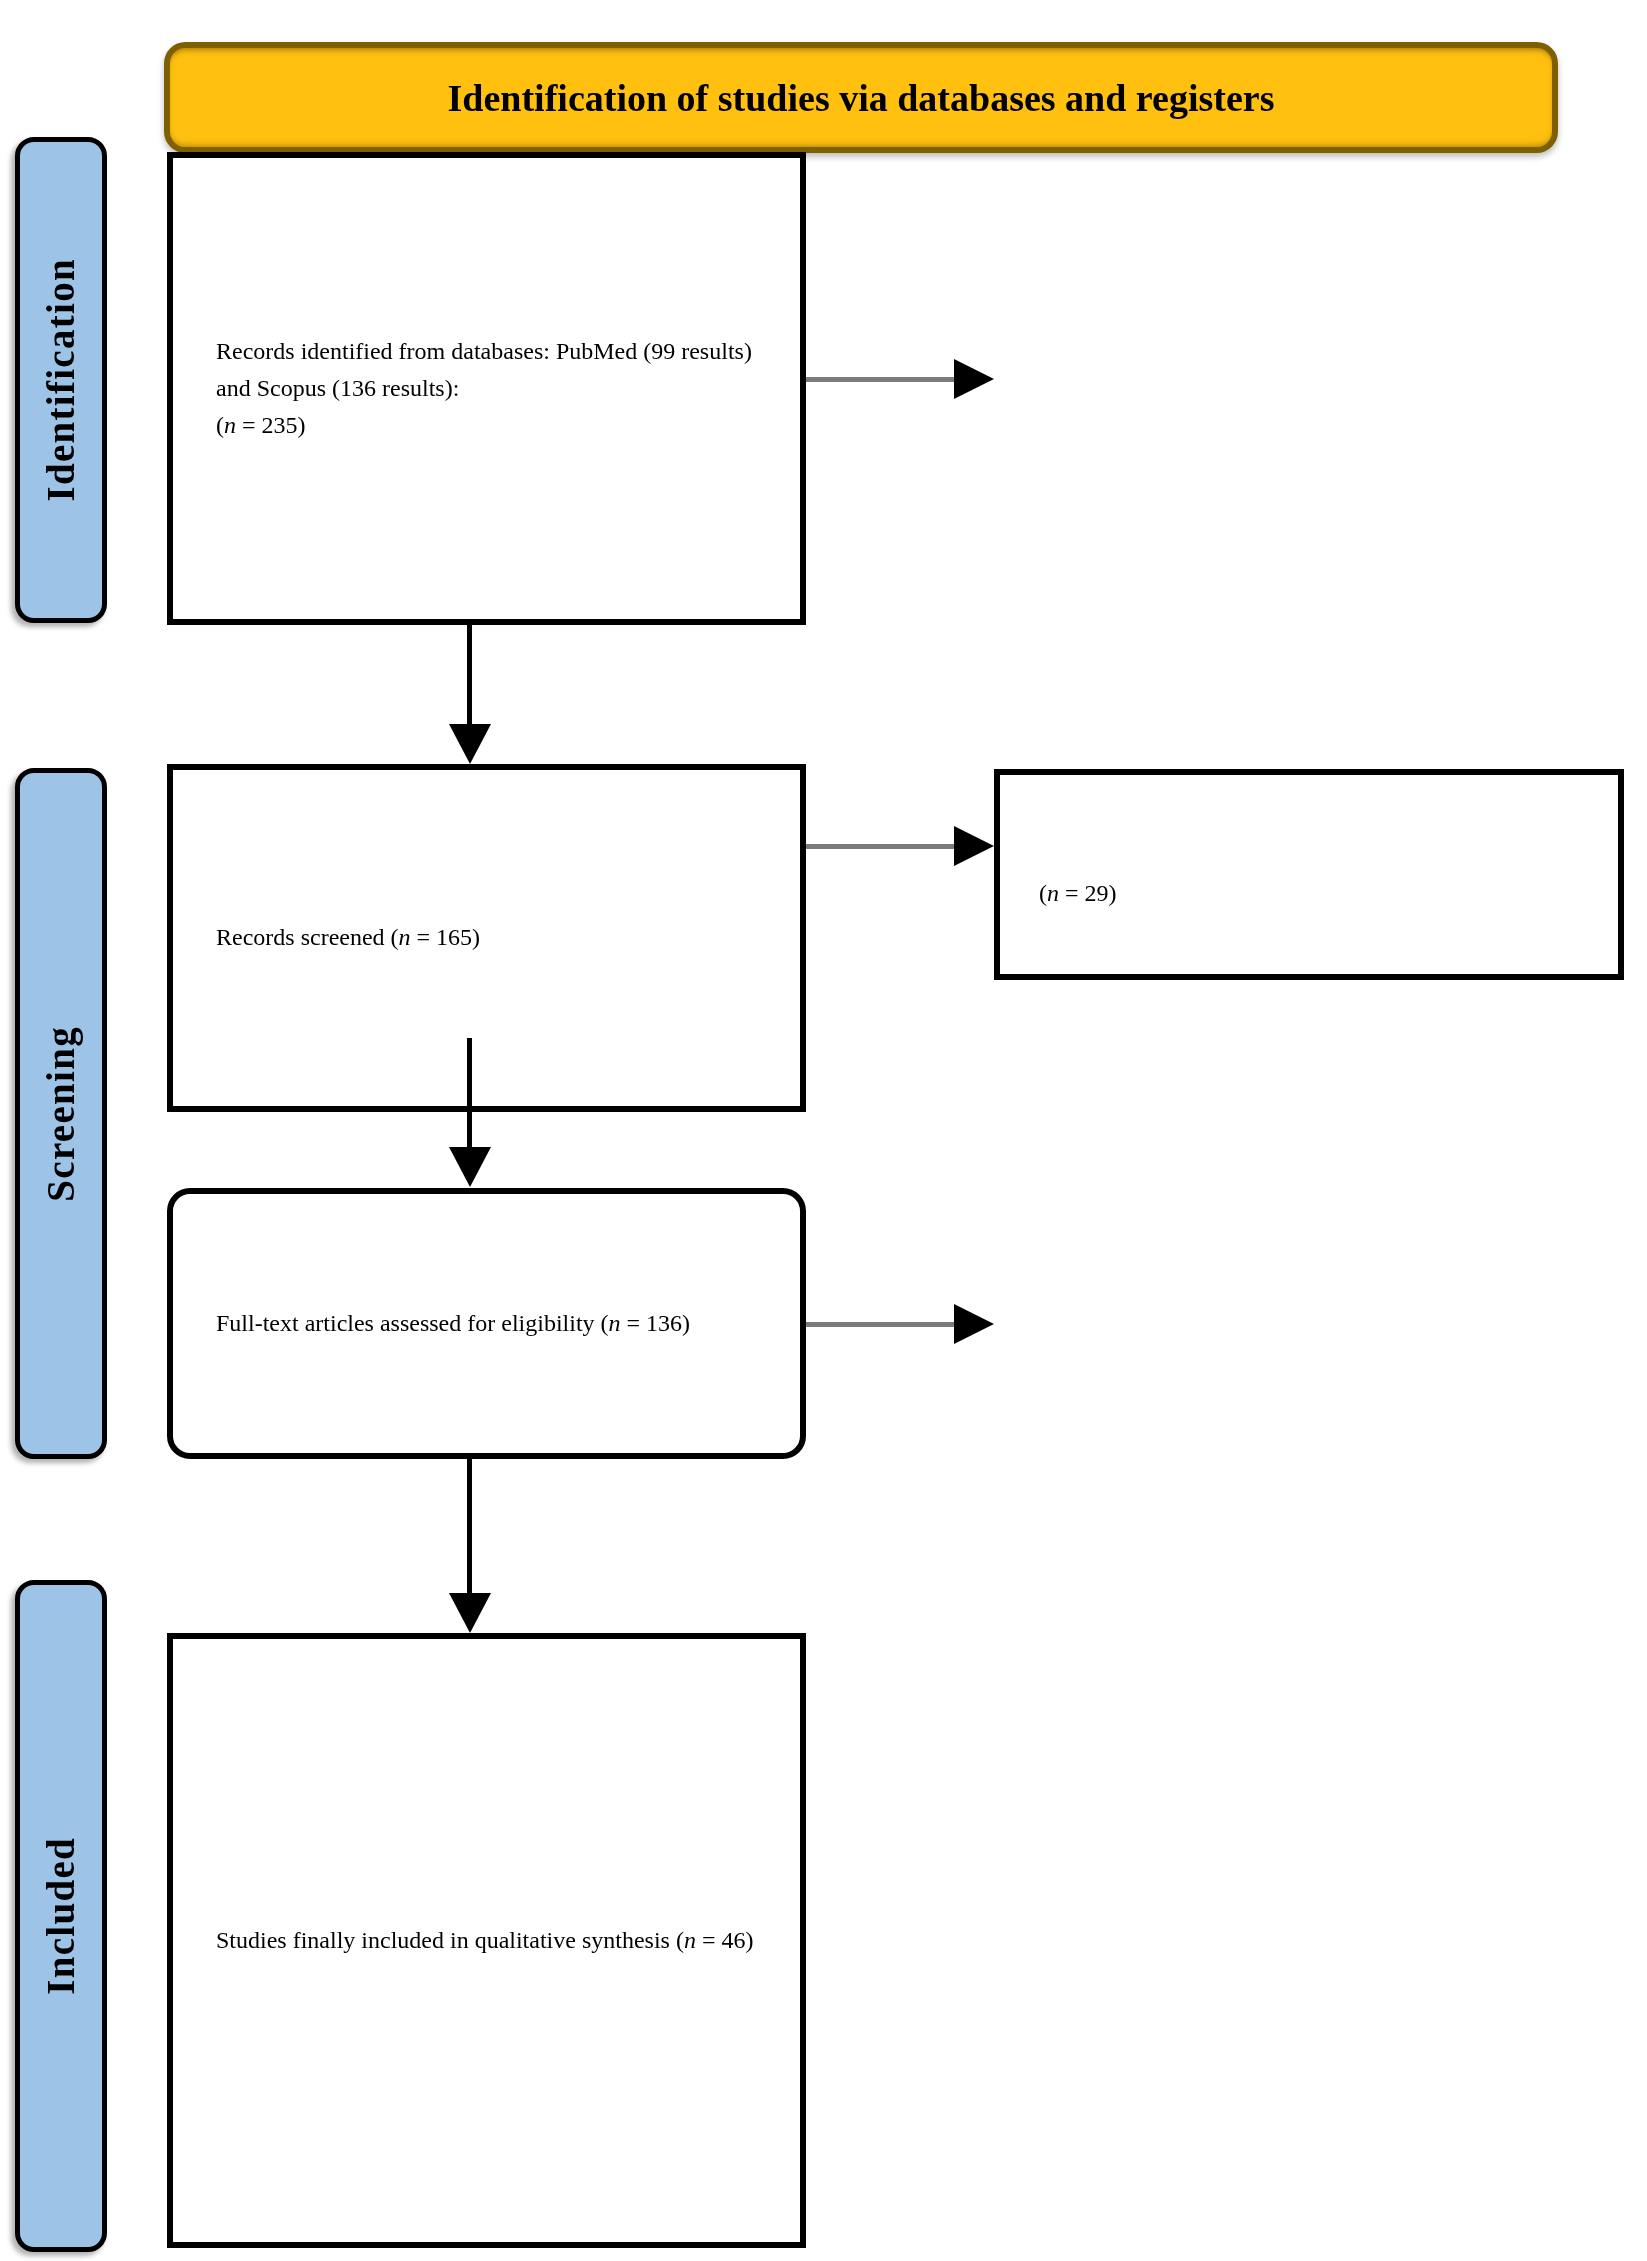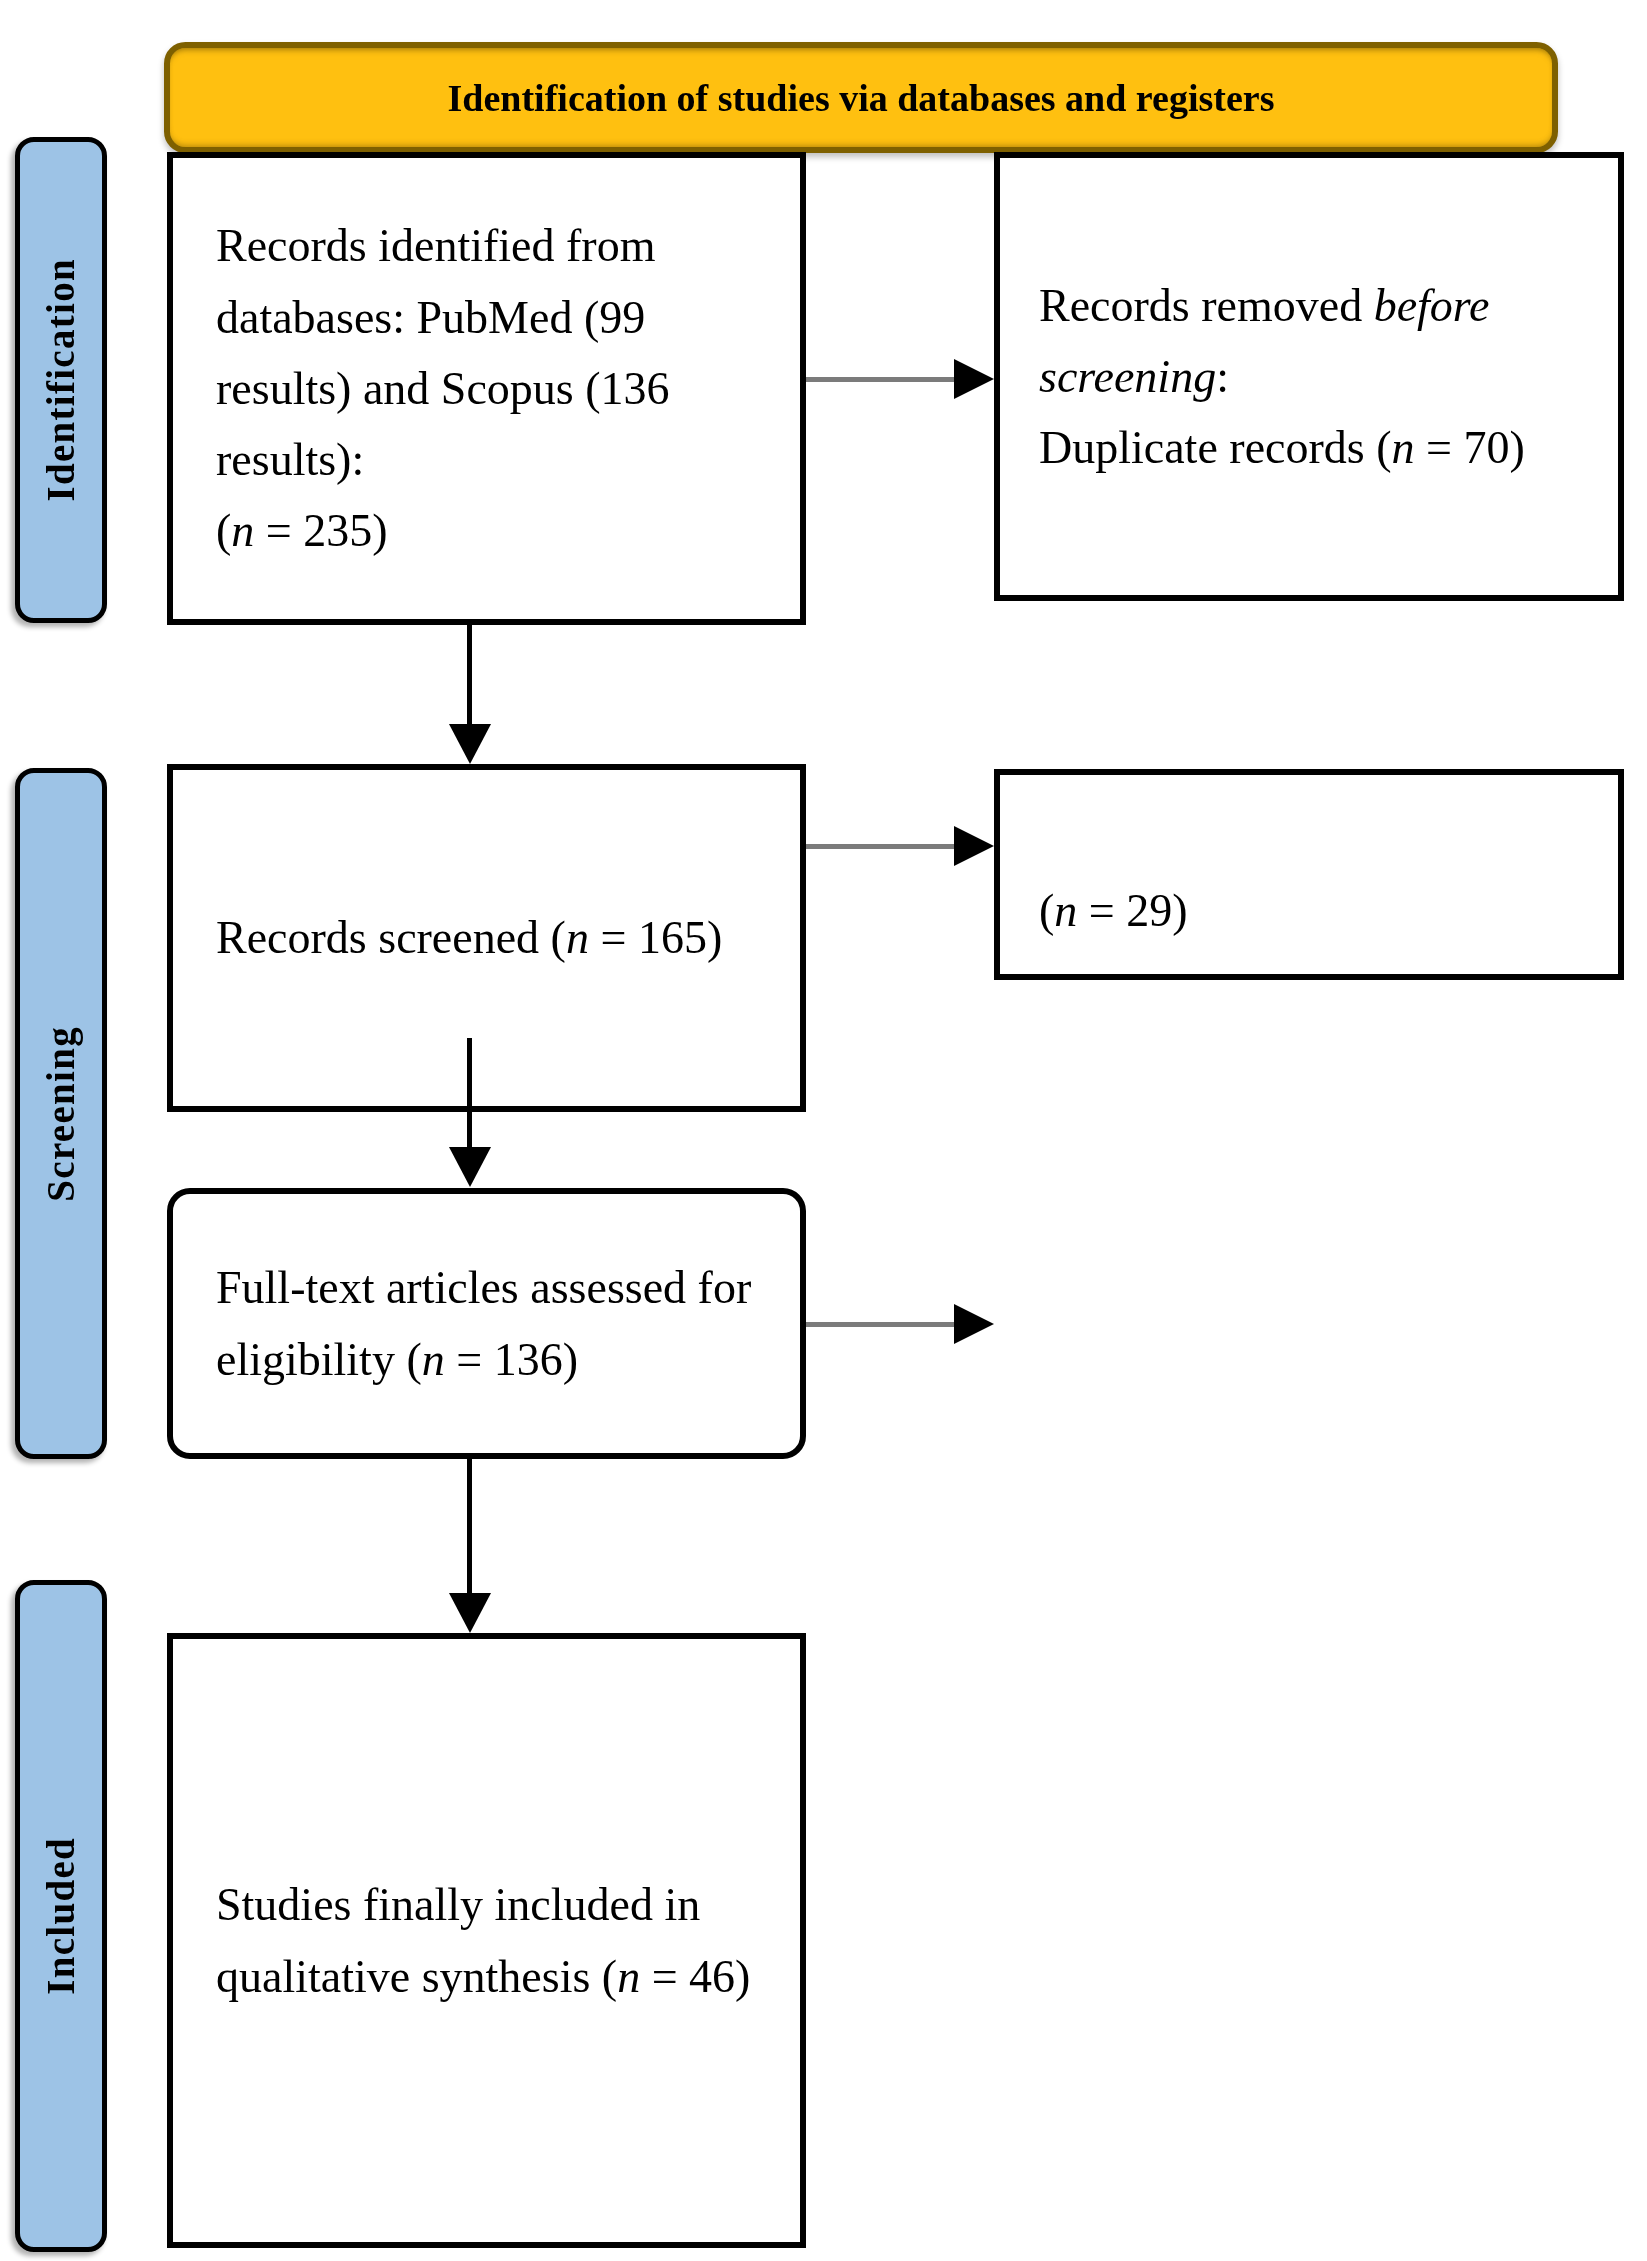--- a/index.html
+++ b/index.html
@@ -44,21 +44,21 @@
     font-weight:bold;font-size:39px;
     letter-spacing:1.3px;
     white-space:nowrap;
   }
   .fbox{
     position:absolute;
     background:var(--box_bg);
     border:6px solid var(--line_black);
     box-sizing:border-box;
     display:flex;align-items:center;
-    font-size:46px;line-height:1.55;
+    font-size:24px;line-height:1.55;
     text-align:left;
   }
   .fbox .txt{width:100%;}
   .lbox{left:167px;width:639px;padding:13.4px 27px 13.4px 43px;}
   .rbox{left:994px;width:630px;padding:13.4px 24px 13.4px 39px;}
   .vline{position:absolute;width:4.7px;background:var(--line_black);}
   .vhead{
     position:absolute;width:0;height:0;
     border-left:21px solid transparent;
     border-right:21px solid transparent;
@@ -97,23 +97,20 @@
   <div class="fbox lbox" style="top:764px;height:348px;">
     <div class="txt"><span>Records screened (</span><span style="font-style: italic;">n</span><span> = 165)</span></div>
   </div>
   <div class="fbox lbox" style="top:1188px;height:271px;border-radius:23px;">
     <div class="txt"><span>Full-text articles assessed for eligibility (</span><span style="font-style: italic;">n</span><span> = 136)</span></div>
   </div>
   <div class="fbox lbox" style="top:1633px;height:615px;">
     <div class="txt"><span>Studies finally included in qualitative synthesis (</span><span style="font-style: italic;">n</span><span> = 46)</span></div>
   </div>
 
-  <div class="fbox rbox" style="top:152px;height:449px;">
-    <div class="txt"><span>Records removed </span><span style="font-style: italic;">before screening</span><span>:</span><br><span>Duplicate records (</span><span style="font-style: italic;">n</span><span> = 70)</span></div>
-  </div>
   <div class="fbox rbox" style="top:769px;height:211px;">
     <div class="txt"><br><span>(</span><span style="font-style: italic;">n</span><span> = 29)</span></div>
   </div>
 
   <div>
     <div class="vline" style="left:467px;top:625px;height:100px;"></div>
     <div class="vhead" style="left:449px;top:724px;"></div>
   </div>
   <div>
     <div class="vline" style="left:467px;top:1038px;height:111px;"></div>

